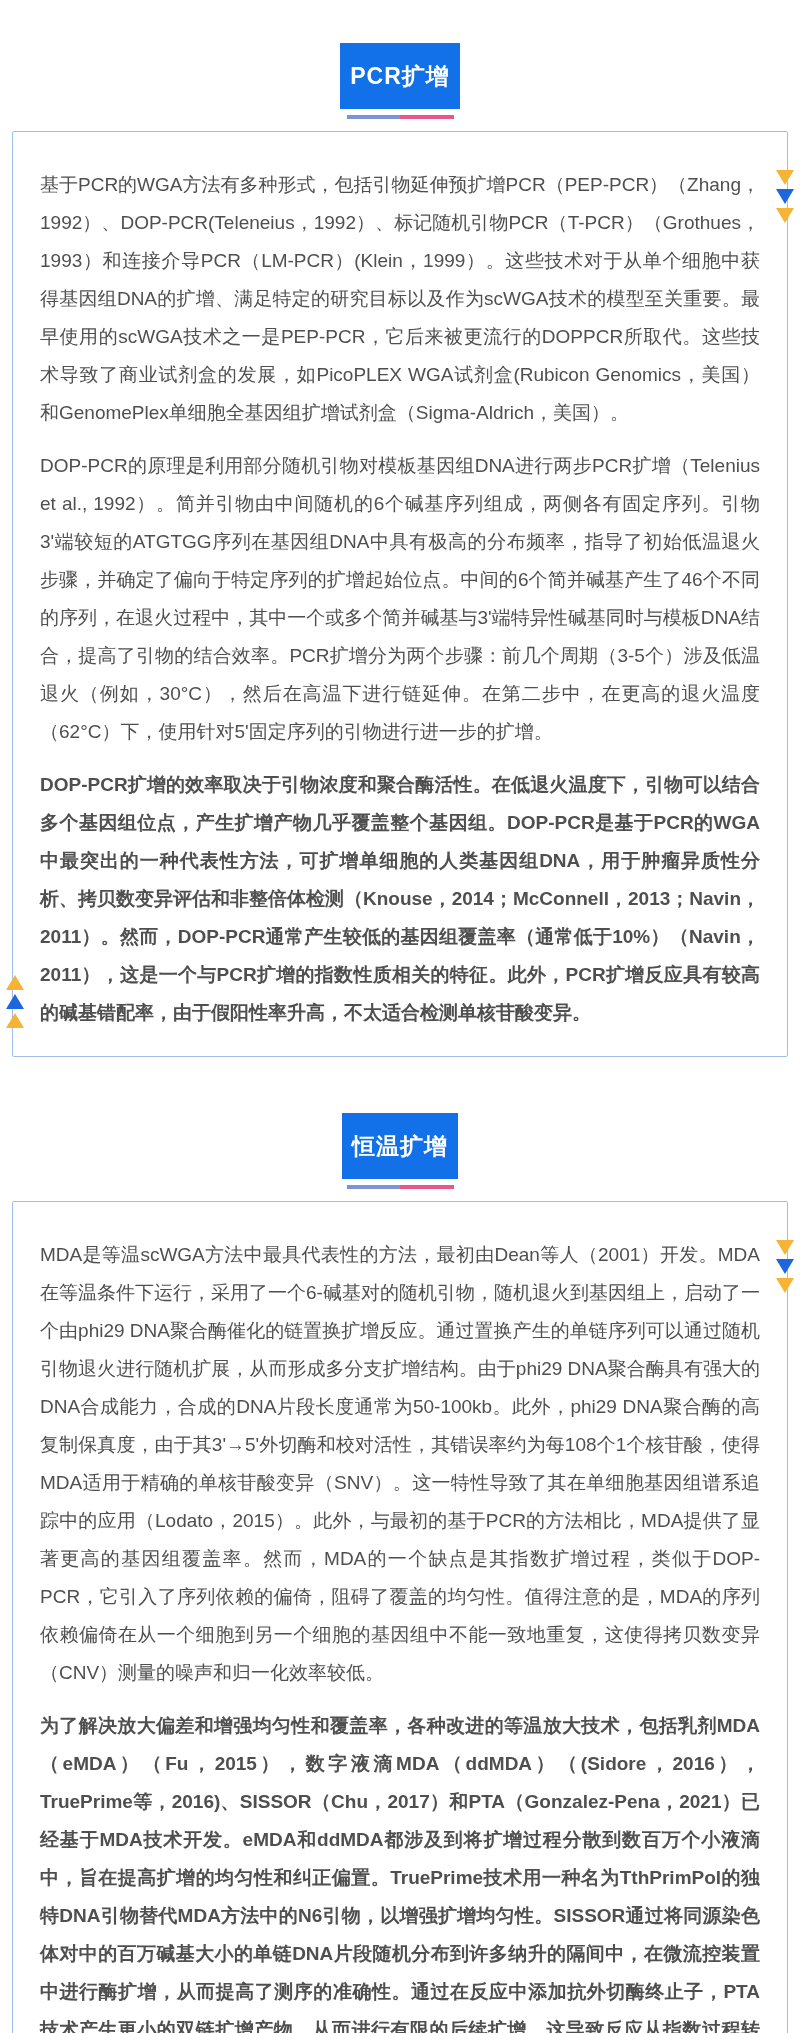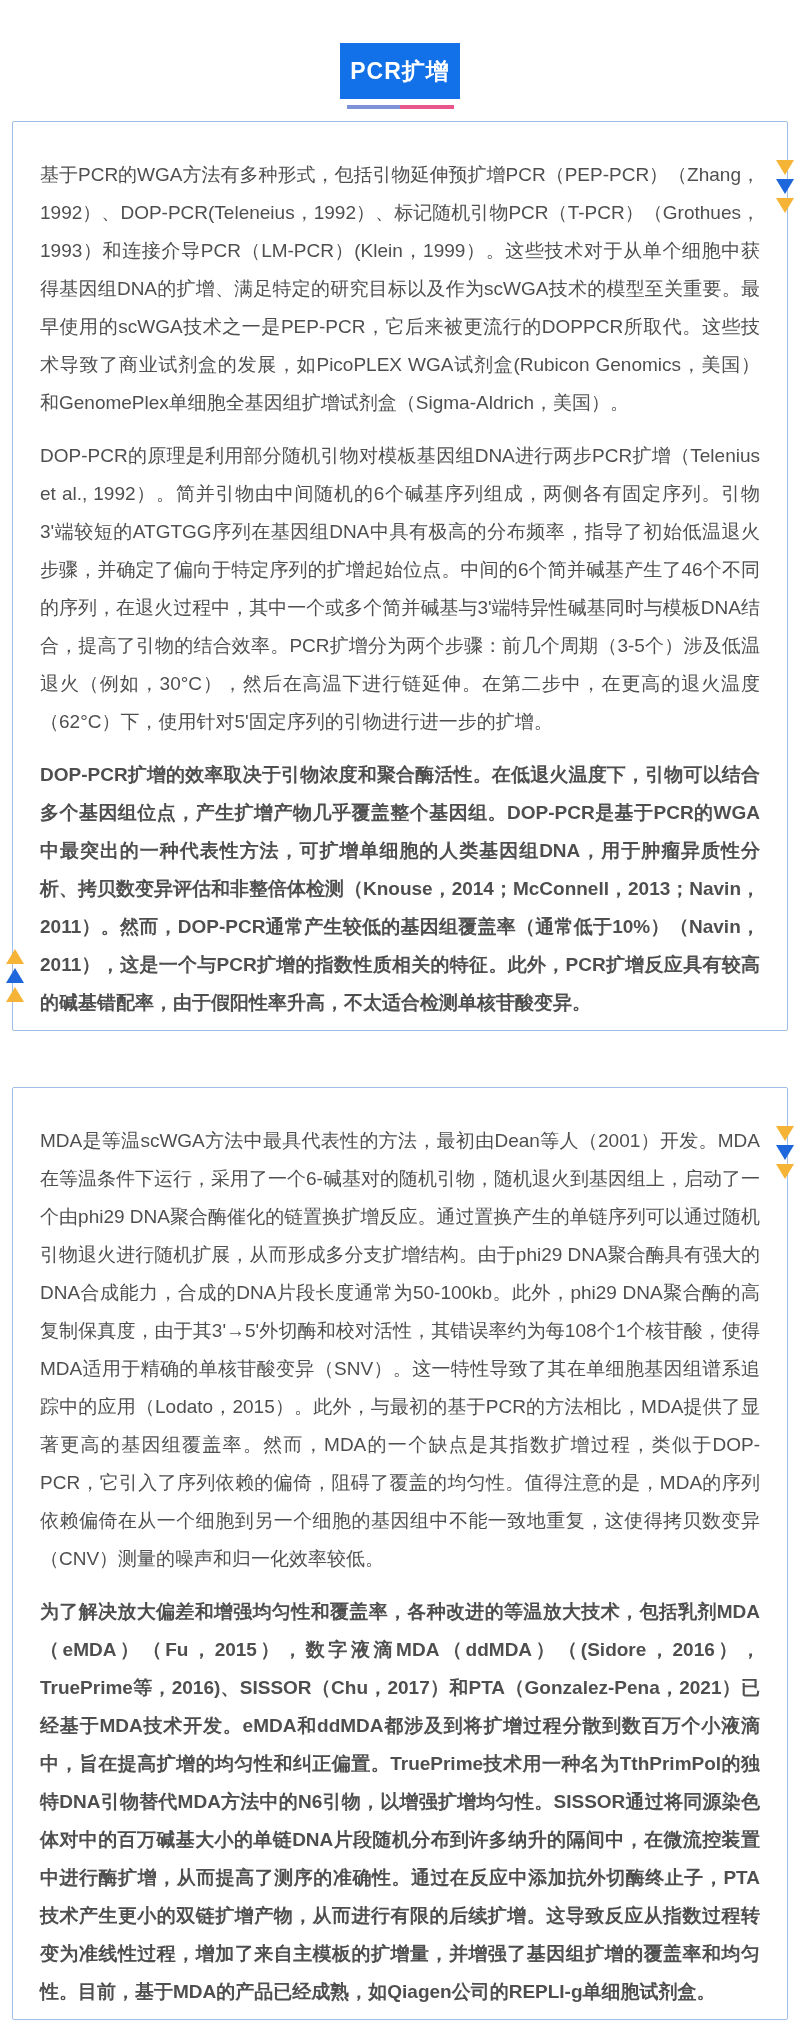--- a/index.html
+++ b/index.html
@@ -9,39 +9,39 @@
   }
   .page { width: 800px; padding-top: 43px; box-sizing: border-box; }
   .section { margin: 0 0 56px 0; }
   .section:last-child { margin-bottom: 0; }
 
   .badge-block {
     display: flex; flex-direction: column; align-items: center;
     margin-bottom: 12px;
   }
   .badge {
-    min-width: 106px; height: 56px; box-sizing: border-box;
+    min-width: 106px; height: 66px; box-sizing: border-box;
     background: #1270e8; color: #ffffff;
     display: flex; align-items: center; justify-content: center;
     font-size: 23px; font-weight: bold; letter-spacing: 1px;
     padding: 0 10px;
   }
   .badge-underline {
     display: flex; width: 107px; height: 4px; margin-top: 6px;
   }
   .badge-underline .u-left  { flex: 1; background: #7d92d8; }
   .badge-underline .u-right { flex: 1; background: #e9568c; }
 
   .content-box {
     position: relative;
     margin: 0 12px;
     border: 1px solid #9fbfe8;
     border-radius: 2px;
     background: #ffffff;
-    padding: 34px 27px 8px 27px;
+    padding: 34px 27px 24px 27px;
     box-sizing: border-box;
   }
   .para {
     margin: 0 0 15px 0;
     color: #4f4f4f;
     font-size: 19px;
     line-height: 38px;
     text-align: justify;
   }
   .para:last-of-type { margin-bottom: 0; font-weight: bold; }
@@ -91,20 +91,27 @@
       <p class="para">DOP-PCR扩增的效率取决于引物浓度和聚合酶活性。在低退火温度下，引物可以结合多个基因组位点，产生扩增产物几乎覆盖整个基因组。DOP-PCR是基于PCR的WGA中最突出的一种代表性方法，可扩增单细胞的人类基因组DNA，用于肿瘤异质性分析、拷贝数变异评估和非整倍体检测（Knouse，2014；McConnell，2013；Navin，2011）。然而，DOP-PCR通常产生较低的基因组覆盖率（通常低于10%）（Navin，2011），这是一个与PCR扩增的指数性质相关的特征。此外，PCR扩增反应具有较高的碱基错配率，由于假阳性率升高，不太适合检测单核苷酸变异。</p>
       <div class="tri-col tri-left">
         <span class="tri up"></span>
         <span class="tri up blue"></span>
         <span class="tri up"></span>
       </div>
     </div>
   </section>
 
   <section class="section">
+    <div class="badge-block">
+      <div class="badge">恒温扩增</div>
+      <div class="badge-underline">
+        <span class="u-left"></span>
+        <span class="u-right"></span>
+      </div>
+    </div>
     <div class="content-box">
       <div class="tri-col tri-right">
         <span class="tri down"></span>
         <span class="tri down blue"></span>
         <span class="tri down"></span>
       </div>
       <p class="para">MDA是等温scWGA方法中最具代表性的方法，最初由Dean等人（2001）开发。MDA在等温条件下运行，采用了一个6-碱基对的随机引物，随机退火到基因组上，启动了一个由phi29 DNA聚合酶催化的链置换扩增反应。通过置换产生的单链序列可以通过随机引物退火进行随机扩展，从而形成多分支扩增结构。由于phi29 DNA聚合酶具有强大的DNA合成能力，合成的DNA片段长度通常为50-100kb。此外，phi29 DNA聚合酶的高复制保真度，由于其3'→5'外切酶和校对活性，其错误率约为每108个1个核苷酸，使得MDA适用于精确的单核苷酸变异（SNV）。这一特性导致了其在单细胞基因组谱系追踪中的应用（Lodato，2015）。此外，与最初的基于PCR的方法相比，MDA提供了显著更高的基因组覆盖率。然而，MDA的一个缺点是其指数扩增过程，类似于DOP-PCR，它引入了序列依赖的偏倚，阻碍了覆盖的均匀性。值得注意的是，MDA的序列依赖偏倚在从一个细胞到另一个细胞的基因组中不能一致地重复，这使得拷贝数变异（CNV）测量的噪声和归一化效率较低。</p>
       <p class="para">为了解决放大偏差和增强均匀性和覆盖率，各种改进的等温放大技术，包括乳剂MDA（eMDA）（Fu，2015），数字液滴MDA（ddMDA）（(Sidore，2016），TruePrime等，2016)、SISSOR（Chu，2017）和PTA（Gonzalez-Pena，2021）已经基于MDA技术开发。eMDA和ddMDA都涉及到将扩增过程分散到数百万个小液滴中，旨在提高扩增的均匀性和纠正偏置。TruePrime技术用一种名为TthPrimPol的独特DNA引物替代MDA方法中的N6引物，以增强扩增均匀性。SISSOR通过将同源染色体对中的百万碱基大小的单链DNA片段随机分布到许多纳升的隔间中，在微流控装置中进行酶扩增，从而提高了测序的准确性。通过在反应中添加抗外切酶终止子，PTA技术产生更小的双链扩增产物，从而进行有限的后续扩增。这导致反应从指数过程转变为准线性过程，增加了来自主模板的扩增量，并增强了基因组扩增的覆盖率和均匀性。目前，基于MDA的产品已经成熟，如Qiagen公司的REPLI-g单细胞试剂盒。</p>
 
     </div>

